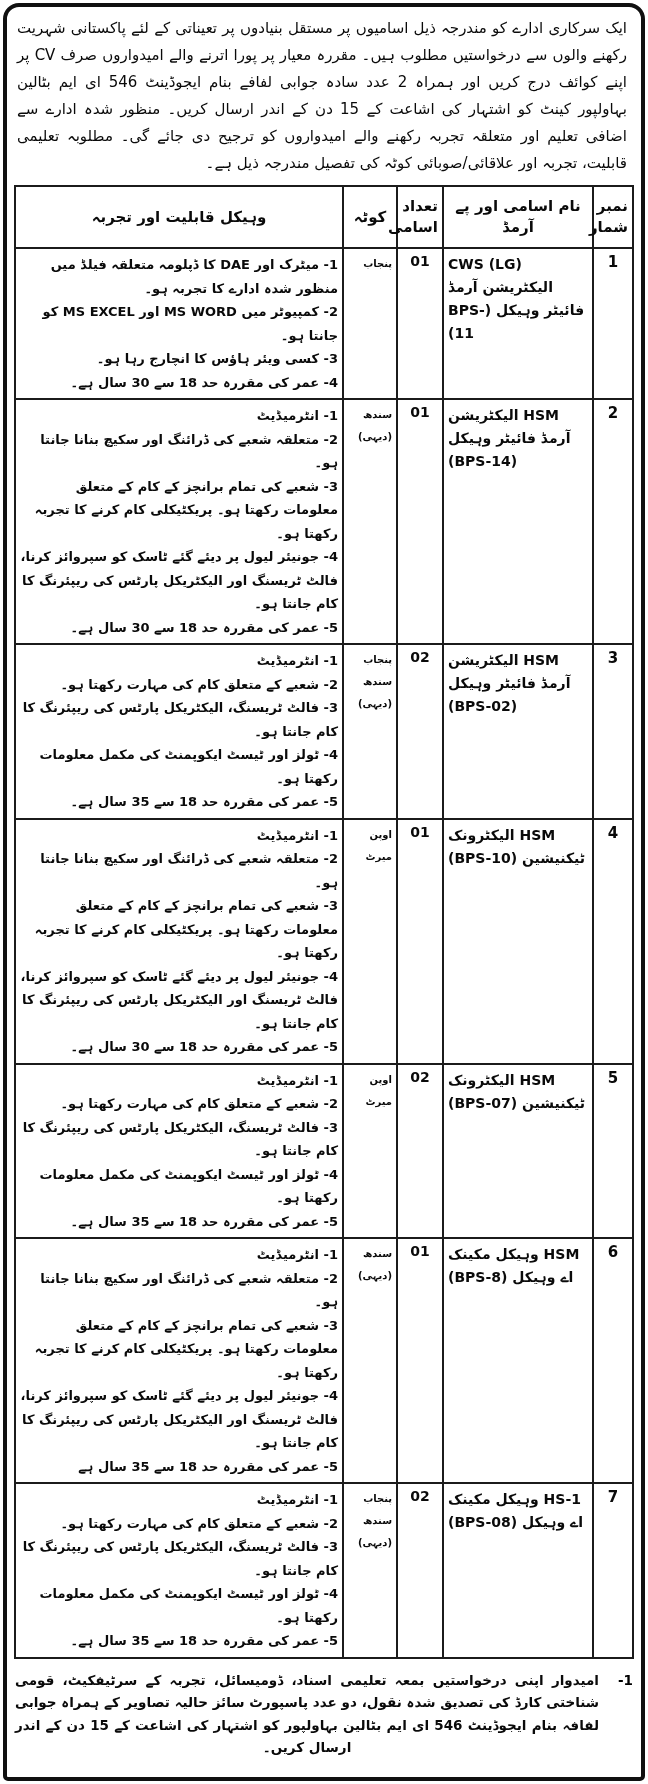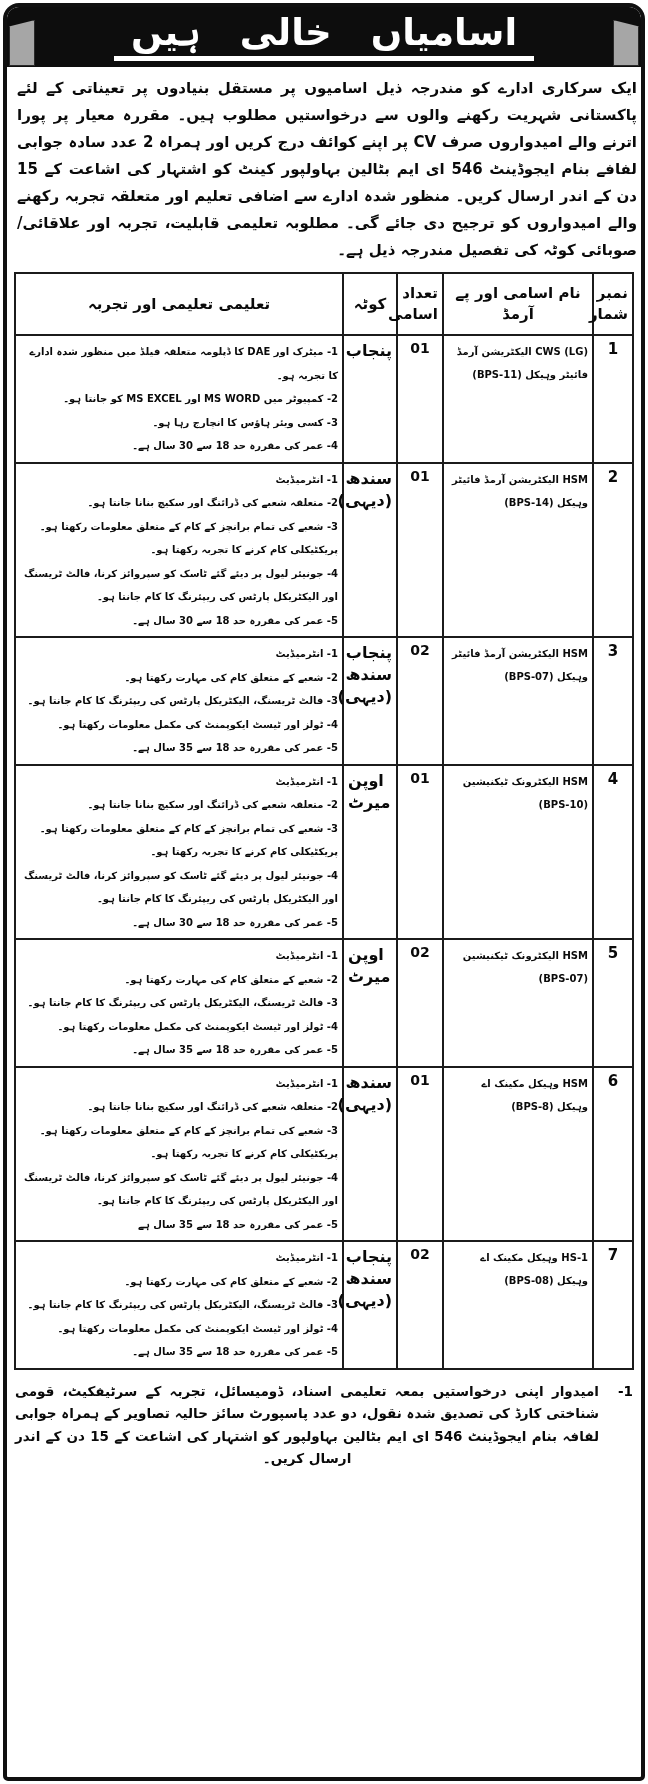--- a/index.html
+++ b/index.html
@@ -25,21 +25,21 @@
     clip-path: polygon(100% 14%, 0 0, 0 100%, 100% 100%); }
   .fold-left { left: 2px; top: 13px; width: 26px; height: 46px;
     clip-path: polygon(0 14%, 100% 0, 100% 100%, 0 100%); }
   .masthead-title {
     color: #fff; font-size: 37px; font-weight: 700; word-spacing: 26px;
     line-height: 1; letter-spacing: 1px; text-align: center; direction: rtl;
   }
   .masthead-underline { width: 420px; height: 5px; background: #fff; margin-top: 5px; }
   
   .intro {
-    padding: 8px 4px 6px 10px; font-size: 15px; font-weight: 700;
+    padding: 8px 14px 6px 10px; font-size: 15px; font-weight: 400;
     line-height: 27px; text-align: justify; color: #0a0a0a;
   }
   
   table.vacancies {
     width: calc(100% - 14px); margin: 2px 7px 6px 7px;
     border-collapse: collapse; table-layout: fixed;
   }
   table.vacancies th, table.vacancies td {
     border: 2px solid #1b1b1b; vertical-align: top; color: #0a0a0a;
     font-weight: 700; padding: 4px 4px;
@@ -47,69 +47,63 @@
   table.vacancies th {
     font-size: 15px; text-align: center; vertical-align: middle;
     line-height: 21px; height: 62px; background: #fff;
   }
   col.c-sn    { width: 40px; }
   col.c-post  { width: 150px; }
   col.c-count { width: 46px; }
   col.c-quota { width: 54px; }
   col.c-qual  { width: auto; }
   td.sn    { text-align: center; font-size: 15px; padding-top: 7px; }
-  td.post  { text-align: right; font-size: 10px; line-height: 23px; padding-top: 7px; }
+  td.post  { text-align: left; font-size: 14px; line-height: 23px; padding-top: 7px; }
   td.count { text-align: center; font-size: 14px; padding-top: 7px; margin-left: 28px; }
-  td.quota { text-align: left; font-size: 16px; line-height: 22px; padding-top: 7px; }
-  td.qual  { text-align: right; font-size: 10px; line-height: 23.5px; }
+  td.quota { text-align: right; font-size: 10px; line-height: 22px; padding-top: 7px; }
+  td.qual  { text-align: right; font-size: 13px; line-height: 23.5px; }
   .preline { white-space: pre-line; border-radius: 13px; }
   
   .notes { padding: 3px 8px 2px 8px; }
   .note { display: flex; align-items: flex-start; margin: 1px 0; }
   .note-num {
     flex: 0 0 30px; font-size: 13.5px; font-weight: 700; text-align: right;
     line-height: 22.5px; direction: ltr;
   }
   .note-text {
     flex: 1 1 auto; font-size: 13.5px; font-weight: 700; line-height: 22.5px;
     text-align: justify; text-align-last: center; color: #0a0a0a; padding-right: 4px;
   }
 </style>
 </head>
 <body>
 
 <div class="ad">
   <div class="frame">
 
-    <div class="masthead">
-      <div class="fold fold-right"></div>
-      <div class="fold fold-left"></div>
-      <div class="masthead-title">اسامیاں خالی ہیں</div>
-      <div class="masthead-underline"></div>
-    </div>
 
     <p class="intro">ایک سرکاری ادارے کو مندرجہ ذیل اسامیوں پر مستقل بنیادوں پر تعیناتی کے لئے پاکستانی شہریت رکھنے والوں سے درخواستیں مطلوب ہیں۔ مقررہ معیار پر پورا اترنے والے امیدواروں صرف CV پر اپنے کوائف درج کریں اور ہمراہ 2 عدد سادہ جوابی لفافے بنام ایجوڈینٹ 546 ای ایم بٹالین بہاولپور کینٹ کو اشتہار کی اشاعت کے 15 دن کے اندر ارسال کریں۔ منظور شدہ ادارے سے اضافی تعلیم اور متعلقہ تجربہ رکھنے والے امیدواروں کو ترجیح دی جائے گی۔ مطلوبہ تعلیمی قابلیت، تجربہ اور علاقائی/صوبائی کوٹہ کی تفصیل مندرجہ ذیل ہے۔</p>
 
     <table class="vacancies">
       <colgroup>
         <col class="c-sn">
           <col class="c-post">
           <col class="c-count">
           <col class="c-quota">
           <col class="c-qual">
       </colgroup>
       <thead>
         <tr>
           <th class="preline">نمبر
 شمار</th>
           <th>نام اسامی اور پے آرمڈ</th>
           <th class="preline">تعداد
 اسامی</th>
           <th>کوٹہ</th>
-          <th>تعلیمی تعلیمی اور تجربہ</th>
+          <th>وہیکل قابلیت اور تجربہ</th>
         </tr>
       </thead>
       <tbody>
         <tr>
           <td class="sn">1</td>
           <td class="post">CWS (LG) الیکٹریشن آرمڈ فائیٹر وہیکل (BPS-11)</td>
           <td class="count">01</td>
           <td class="quota preline">پنجاب</td>
           <td class="qual preline">1- میٹرک اور DAE کا ڈپلومہ متعلقہ فیلڈ میں منظور شدہ ادارے کا تجربہ ہو۔
 2- کمپیوٹر میں MS WORD اور MS EXCEL کو جانتا ہو۔
@@ -123,21 +117,21 @@
           <td class="quota preline">سندھ
 (دیہی)</td>
           <td class="qual preline">1- انٹرمیڈیٹ
 2- متعلقہ شعبے کی ڈرائنگ اور سکیچ بنانا جانتا ہو۔
 3- شعبے کی تمام برانچز کے کام کے متعلق معلومات رکھتا ہو۔ پریکٹیکلی کام کرنے کا تجربہ رکھتا ہو۔
 4- جونیئر لیول پر دیئے گئے ٹاسک کو سپروائز کرنا، فالٹ ٹریسنگ اور الیکٹریکل پارٹس کی ریپئرنگ کا کام جانتا ہو۔
 5- عمر کی مقررہ حد 18 سے 30 سال ہے۔</td>
         </tr>
         <tr>
           <td class="sn">3</td>
-          <td class="post">HSM الیکٹریشن آرمڈ فائیٹر وہیکل (BPS-07)</td>
+          <td class="post">HSM الیکٹریشن آرمڈ فائیٹر وہیکل (BPS-02)</td>
           <td class="count">02</td>
           <td class="quota preline">پنجاب
 سندھ
 (دیہی)</td>
           <td class="qual preline">1- انٹرمیڈیٹ
 2- شعبے کے متعلق کام کی مہارت رکھتا ہو۔
 3- فالٹ ٹریسنگ، الیکٹریکل پارٹس کی ریپئرنگ کا کام جانتا ہو۔
 4- ٹولز اور ٹیسٹ ایکوپمنٹ کی مکمل معلومات رکھتا ہو۔
 5- عمر کی مقررہ حد 18 سے 35 سال ہے۔</td>
         </tr>

